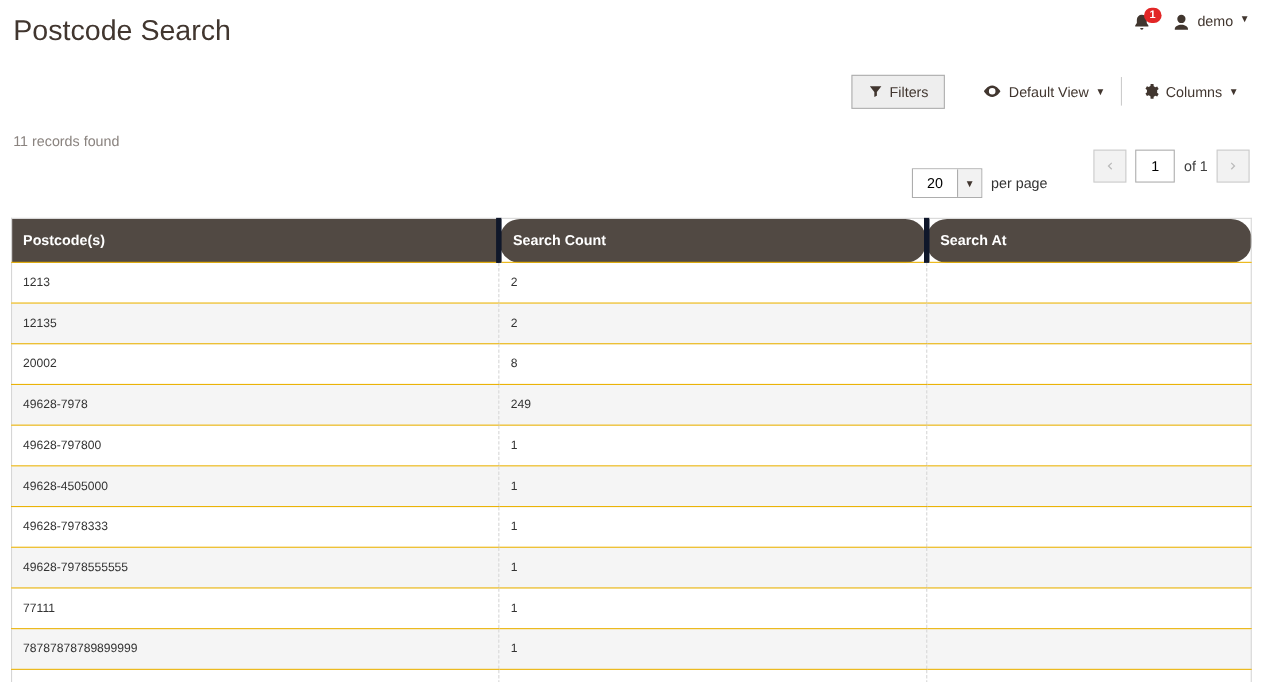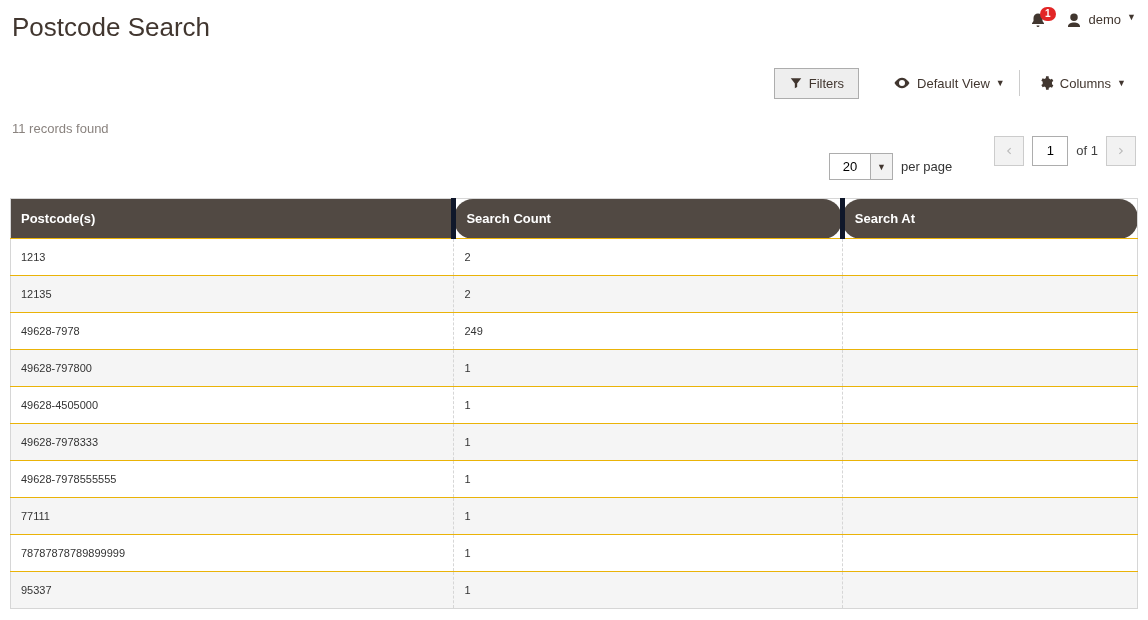--- a/index.html
+++ b/index.html
@@ -129,20 +129,25 @@
         <td>1213</td>
         <td>2</td>
         <td></td>
       </tr>
       <tr>
         <td>12135</td>
         <td>2</td>
         <td></td>
       </tr>
       <tr>
+        <td>20002</td>
+        <td>8</td>
+        <td></td>
+      </tr>
+      <tr>
         <td>49628-7978</td>
         <td>249</td>
         <td></td>
       </tr>
       <tr>
         <td>49628-797800</td>
         <td>1</td>
         <td></td>
       </tr>
       <tr>

